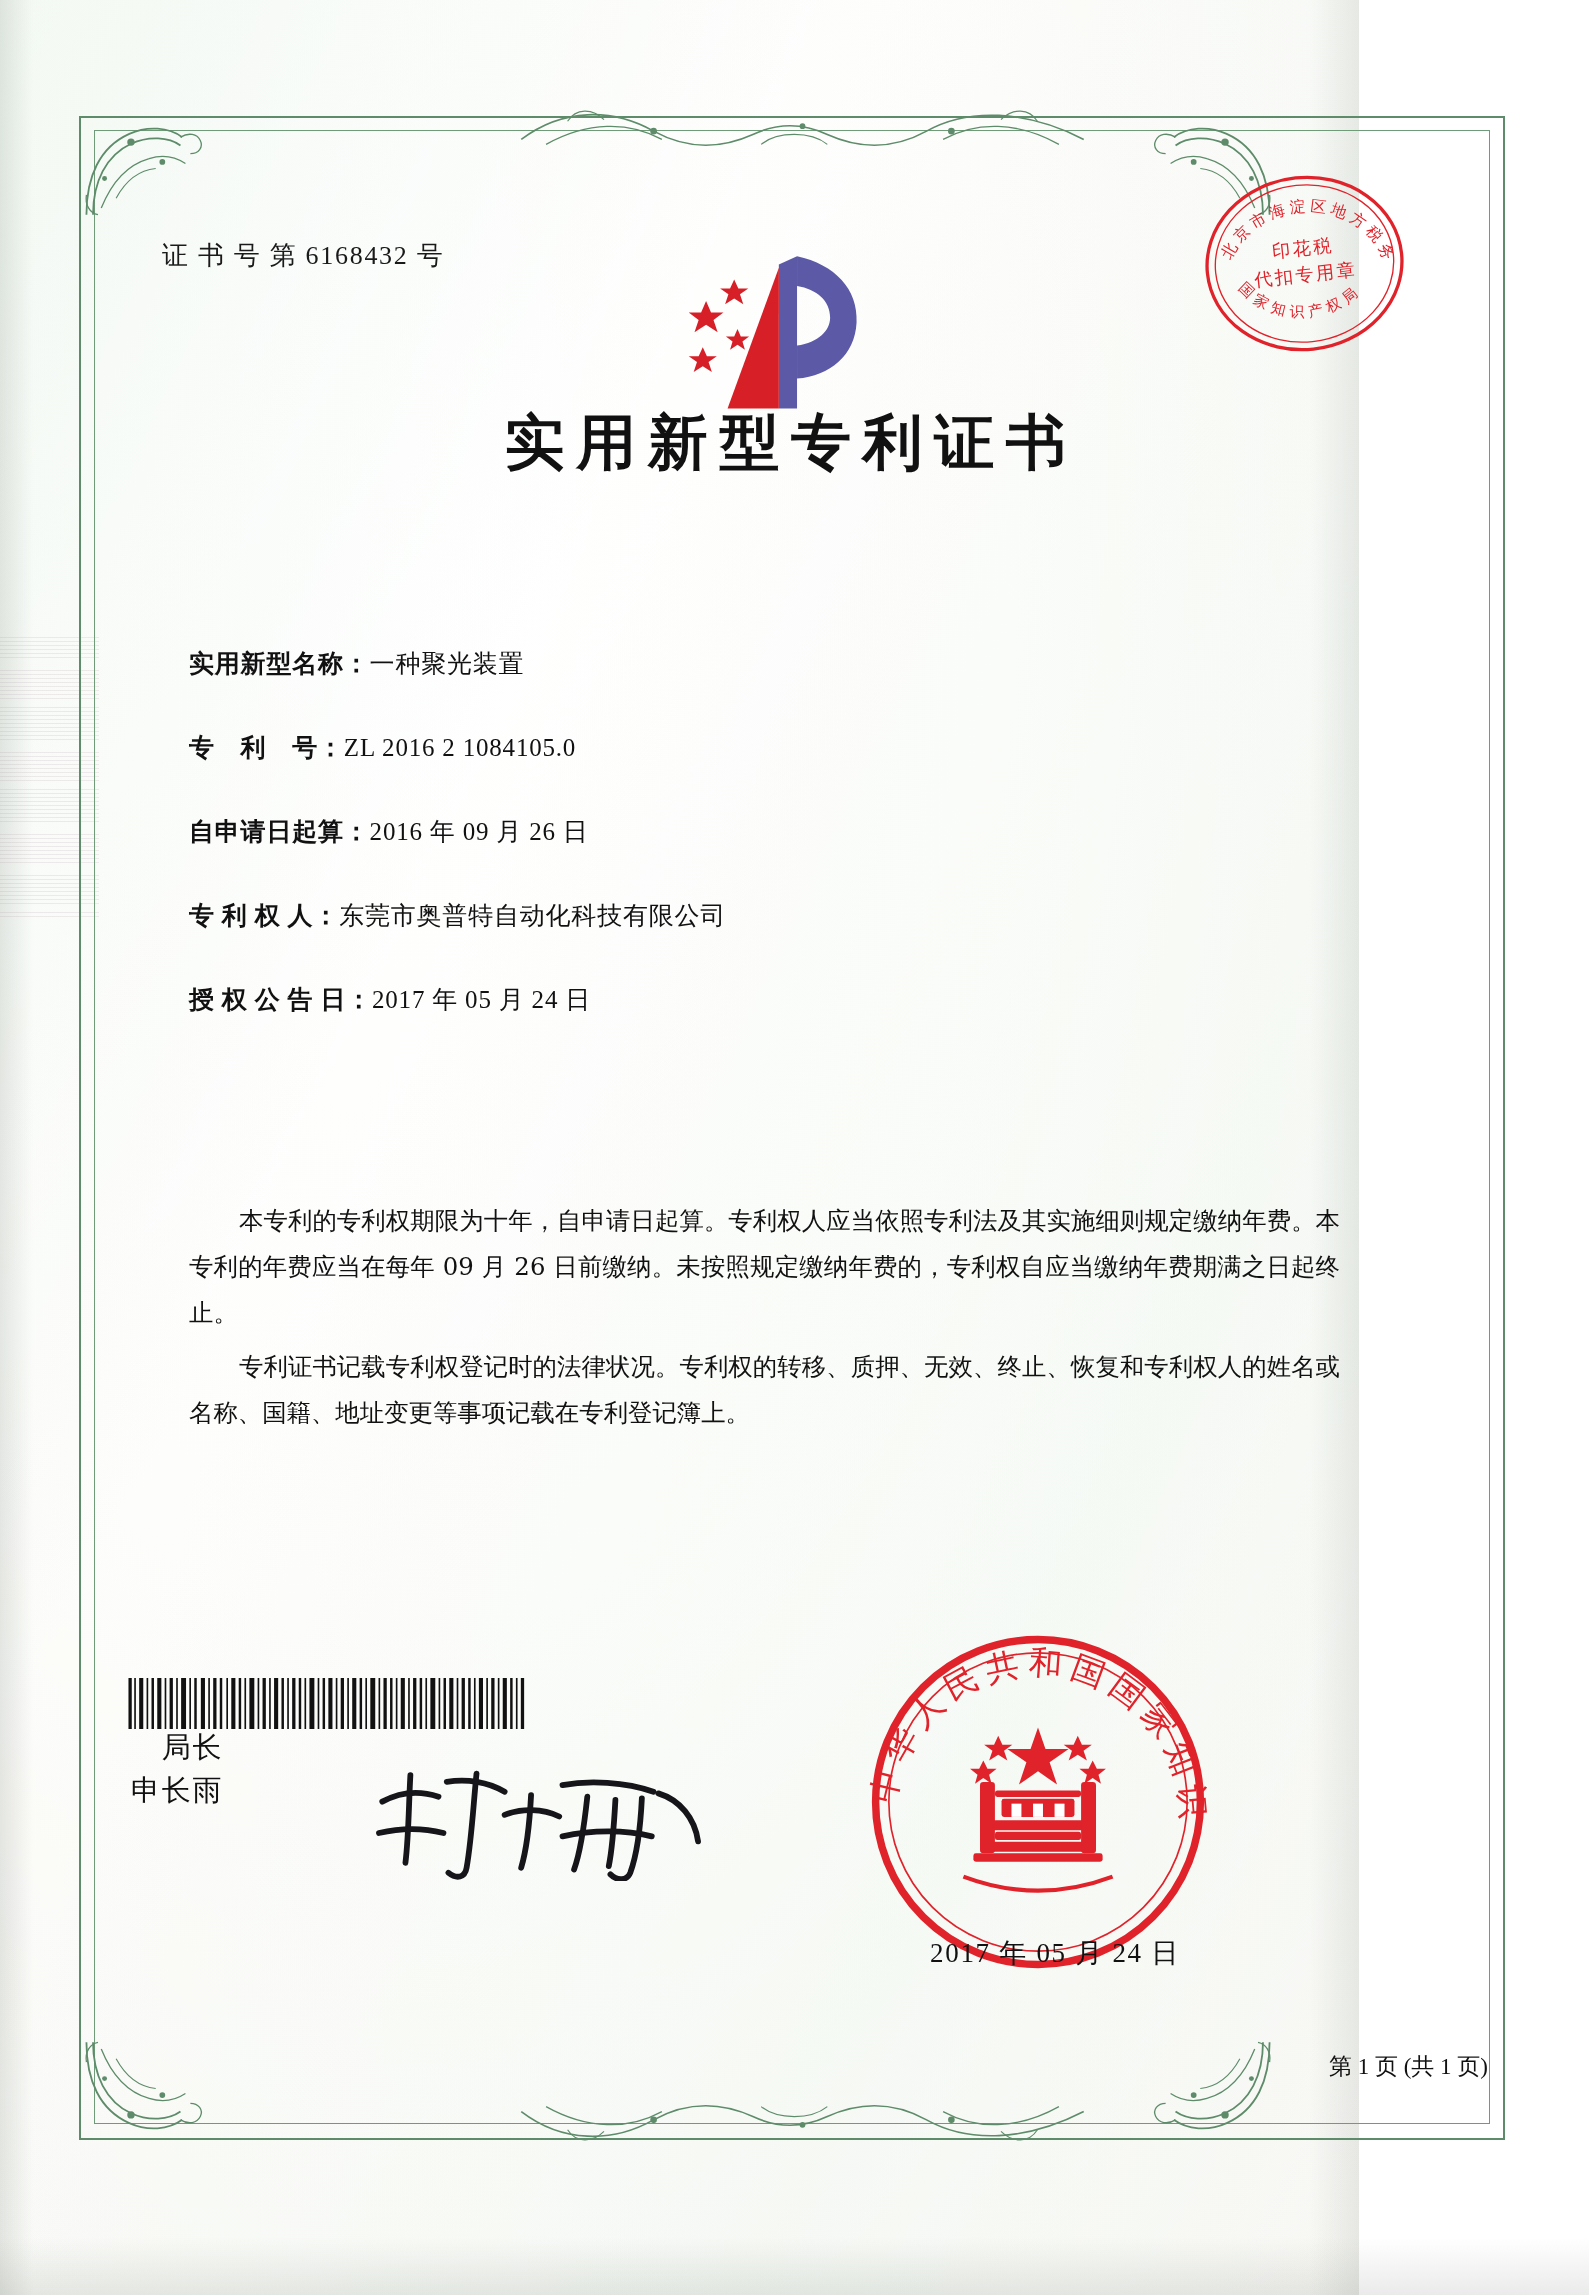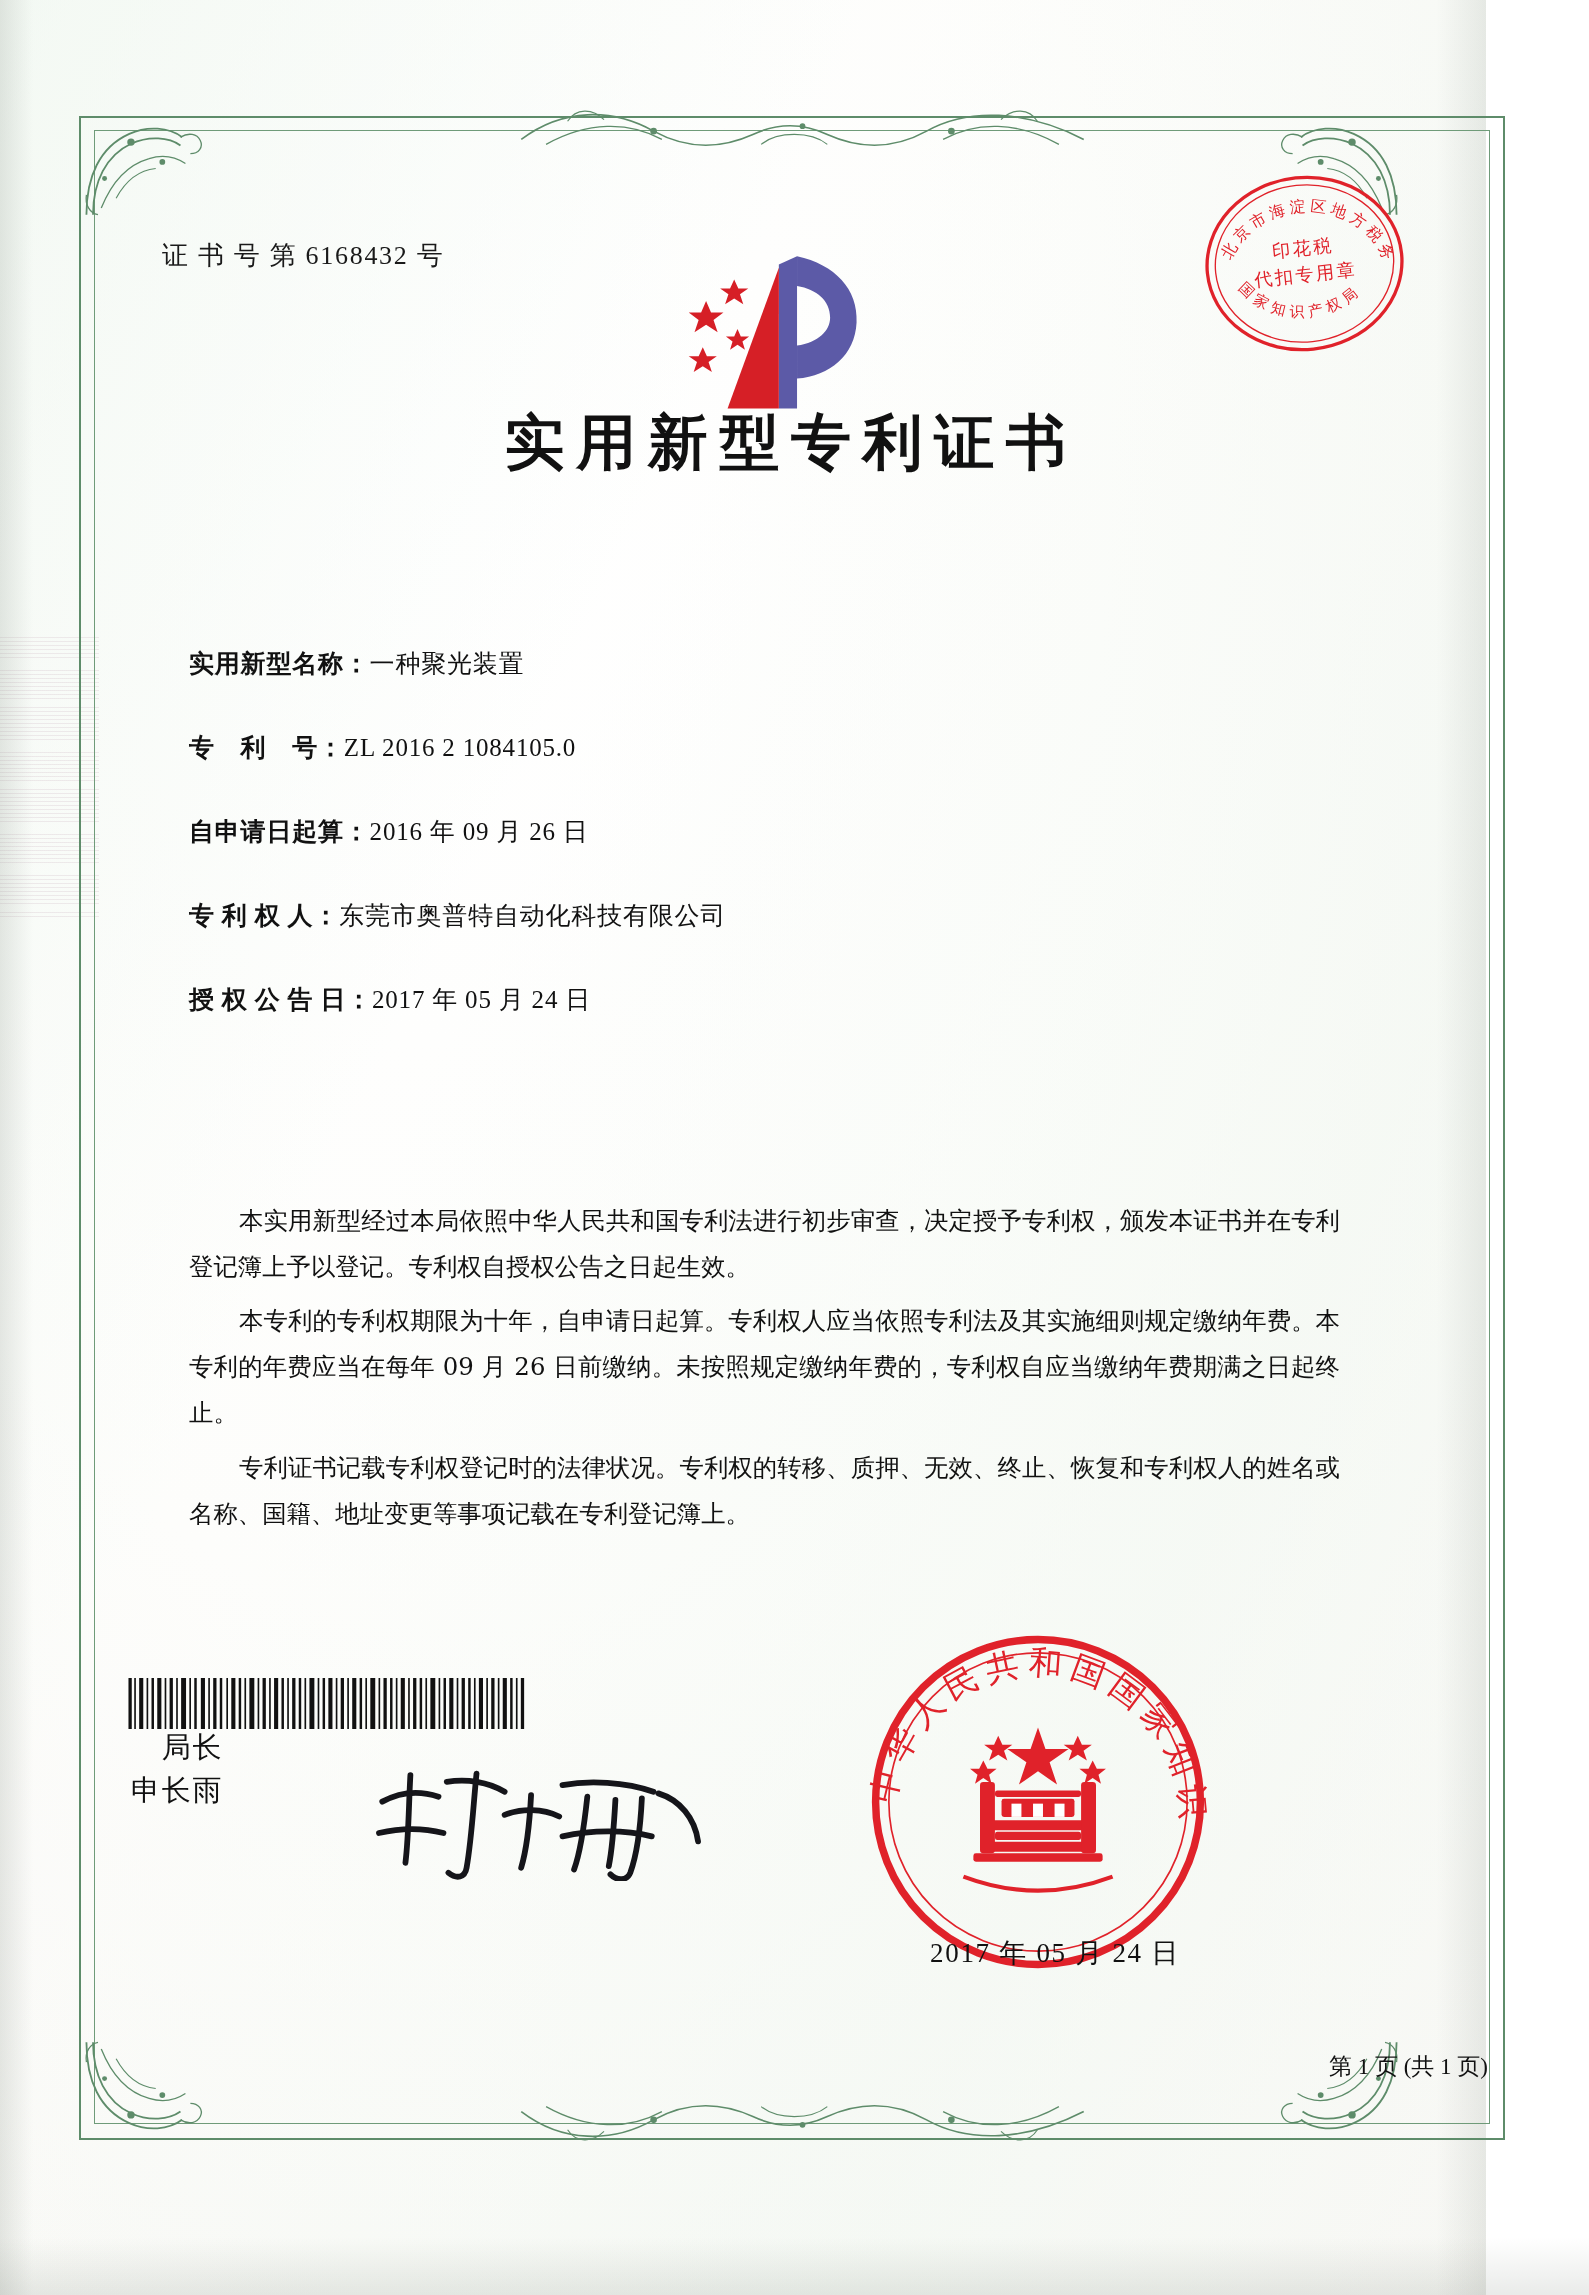--- a/index.html
+++ b/index.html
@@ -12,21 +12,21 @@
     height: 2295px;
     font-family: "Liberation Serif", "DejaVu Serif", serif;
     overflow: hidden;
     position: relative;
   }
 
   
   .scan-page {
     position: absolute;
     left: 0; top: 0;
-    width: 1486px;
+    width: 1359px;
     height: 2295px;
     background:
       radial-gradient(ellipse at 30% 20%, #ffffff 0%, #fdfdfb 45%, #f6f6f2 100%);
   }
   .scan-tint {
     position: absolute;
     inset: 0;
     background: linear-gradient(115deg, rgba(235,245,236,0.55) 0%, rgba(255,255,255,0.1) 35%, rgba(240,248,241,0.45) 75%, rgba(255,255,255,0.2) 100%);
     pointer-events: none;
   }
@@ -366,21 +366,20 @@
       </div>
       <div class="field-row">
         <span class="field-label">专 利 权 人：</span><span class="field-value">东莞市奥普特自动化科技有限公司</span>
       </div>
       <div class="field-row">
         <span class="field-label">授 权 公 告 日：</span><span class="field-value">2017 年 05 月 24 日</span>
       </div>
     </div>
 
     <div class="body-text">
-      <p>本实用新型经过本局依照中华人民共和国专利法进行初步审查，决定授予专利权，颁发本证书并在专利登记簿上予以登记。专利权自授权公告之日起生效。</p>
       <p>本专利的专利权期限为十年，自申请日起算。专利权人应当依照专利法及其实施细则规定缴纳年费。本专利的年费应当在每年 09 月 26 日前缴纳。未按照规定缴纳年费的，专利权自应当缴纳年费期满之日起终止。</p>
       <p>专利证书记载专利权登记时的法律状况。专利权的转移、质押、无效、终止、恢复和专利权人的姓名或名称、国籍、地址变更等事项记载在专利登记簿上。</p>
     </div>
 
     <div class="barcode">
       <svg viewBox="0 0 490 62" width="406" height="51">
         <g fill="#111">
           <rect x="0" y="0" width="4" height="62"></rect>
             <rect x="7" y="0" width="2" height="62"></rect>
           <rect x="13" y="0" width="5" height="62"></rect>

